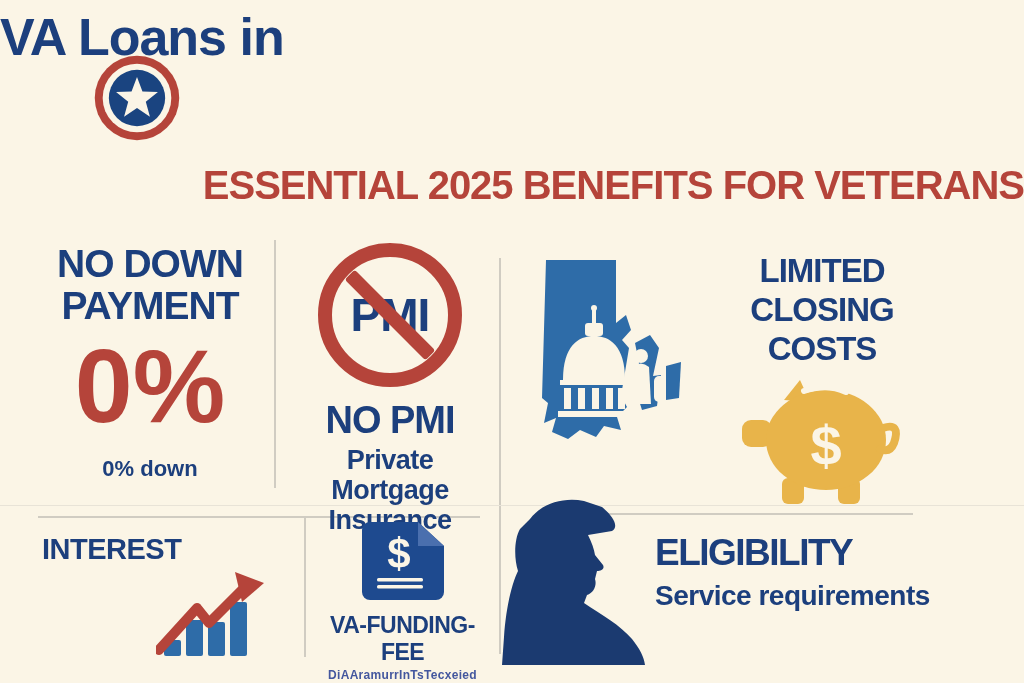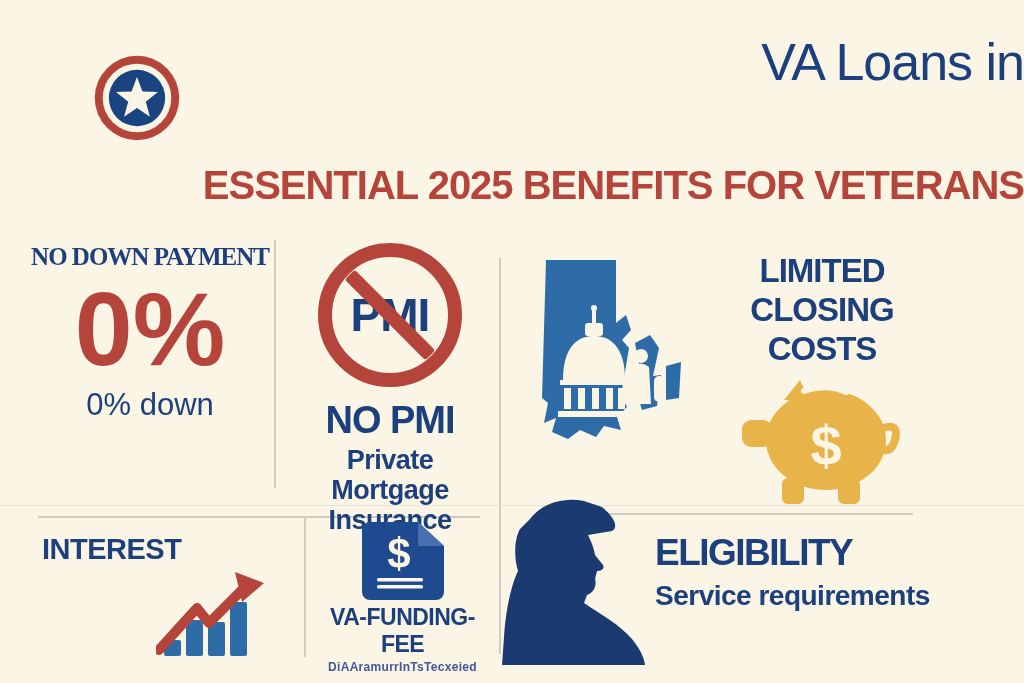--- a/index.html
+++ b/index.html
@@ -7,37 +7,37 @@
     position:relative; width:1024px; height:683px;
     background:#fbf5e6; overflow:hidden;
     font-family:"Liberation Sans", sans-serif;
     color:#1c3f7d;
   }
   .abs { position:absolute; }
   .navy { color:#1c3f7d; }
 
   
   .badge { left:93px; top:54px; width:88px; height:88px; }
-  .title1 { left:0; right:0; top:36px; text-align:right;
-            font-size:52px; font-weight:400; letter-spacing:-1px; line-height:1; }
+  .title1 { left:0; right:0; top:11px; text-align:left;
+            font-size:52px; font-weight:700; letter-spacing:-1px; line-height:1; }
   .title2 { left:0; right:0; top:78px; text-align:center;
             font-size:73px; font-weight:800; letter-spacing:-2.5px; line-height:1; }
   .subtitle { left:0; right:0; top:165px; text-align:right;
             font-size:40px; font-weight:800; letter-spacing:-1px; line-height:1;
             color:#b5443a; }
 
   
   .vdiv, .hdiv { background:#d0ccc2; }
   .hdiv-faint { background:#e8e3d7; }
 
   
   .panel-ndp { left:30px; top:243px; width:240px; text-align:center; }
-  .ndp-title { font-size:25px; font-weight:800; line-height:1.08; letter-spacing:-1px;font-family:Liberation Serif, serif; }
+  .ndp-title { font-size:39px; font-weight:800; line-height:1.08; letter-spacing:-1px; }
   .ndp-value { font-size:104px; font-weight:800; line-height:0.95; margin-top:10px; color:#b5443a; }
-  .ndp-caption { font-size:31px; font-weight:400; margin-top:8px; }
+  .ndp-caption { font-size:22px; font-weight:700; margin-top:20px; }
 
   
   .panel-pmi { left:285px; top:243px; width:210px; text-align:center; }
   .sign { position:relative; width:144px; height:144px; margin:0 auto; }
   .sign-ring { position:absolute; inset:0; border:14px solid #b5443a; border-radius:50%; box-sizing:border-box; }
   .sign-label { position:absolute; inset:0; display:flex; align-items:center; justify-content:center;
                 font-size:46px; font-weight:800; letter-spacing:-1px; z-index:1; }
   .sign-slash { position:absolute; width:114px; height:14px; background:#b5443a; left:15px; top:65px;
                 transform:rotate(45deg); border-radius:3px; z-index:2; }
   .pmi-title { margin-top:12px; font-size:38px; font-weight:800; letter-spacing:-1px; }
@@ -54,21 +54,21 @@
   
   .panel-cir { left:42px; top:526px; width:250px; }
   .cir-line1 { font-size:31px; font-weight:800; letter-spacing:-0.5px; }
   .cir-line2 { font-size:29px; font-weight:800; margin-top:7px; letter-spacing:-0.5px; }
   .cir-line3 { font-size:29px; font-weight:800; margin-top:7px; letter-spacing:-0.5px; }
   .chart-icon { left:156px; top:570px; }
 
   
   .panel-vff { left:310px; top:522px; width:185px; text-align:center; }
   .vff-doc { display:block; margin:0 auto; }
-  .vff-title { font-size:23px; font-weight:800; margin-top:4px; letter-spacing:-0.5px; }
+  .vff-title { font-size:23px; font-weight:800; margin-top:12px; letter-spacing:-0.5px; }
   .vff-sub { font-size:12px; font-weight:700; margin-top:2px; color:#44579e; letter-spacing:0.3px; }
 
   
   .soldier-icon { left:502px; top:487px; }
   .panel-eli { left:655px; top:534px; width:310px; }
   .eli-title { font-size:37px; font-weight:800; letter-spacing:-1.5px; line-height:1; }
   .eli-sub { font-size:28px; font-weight:700; margin-top:9px; letter-spacing:-0.5px; }
 </style>
 </head>
 <body>

